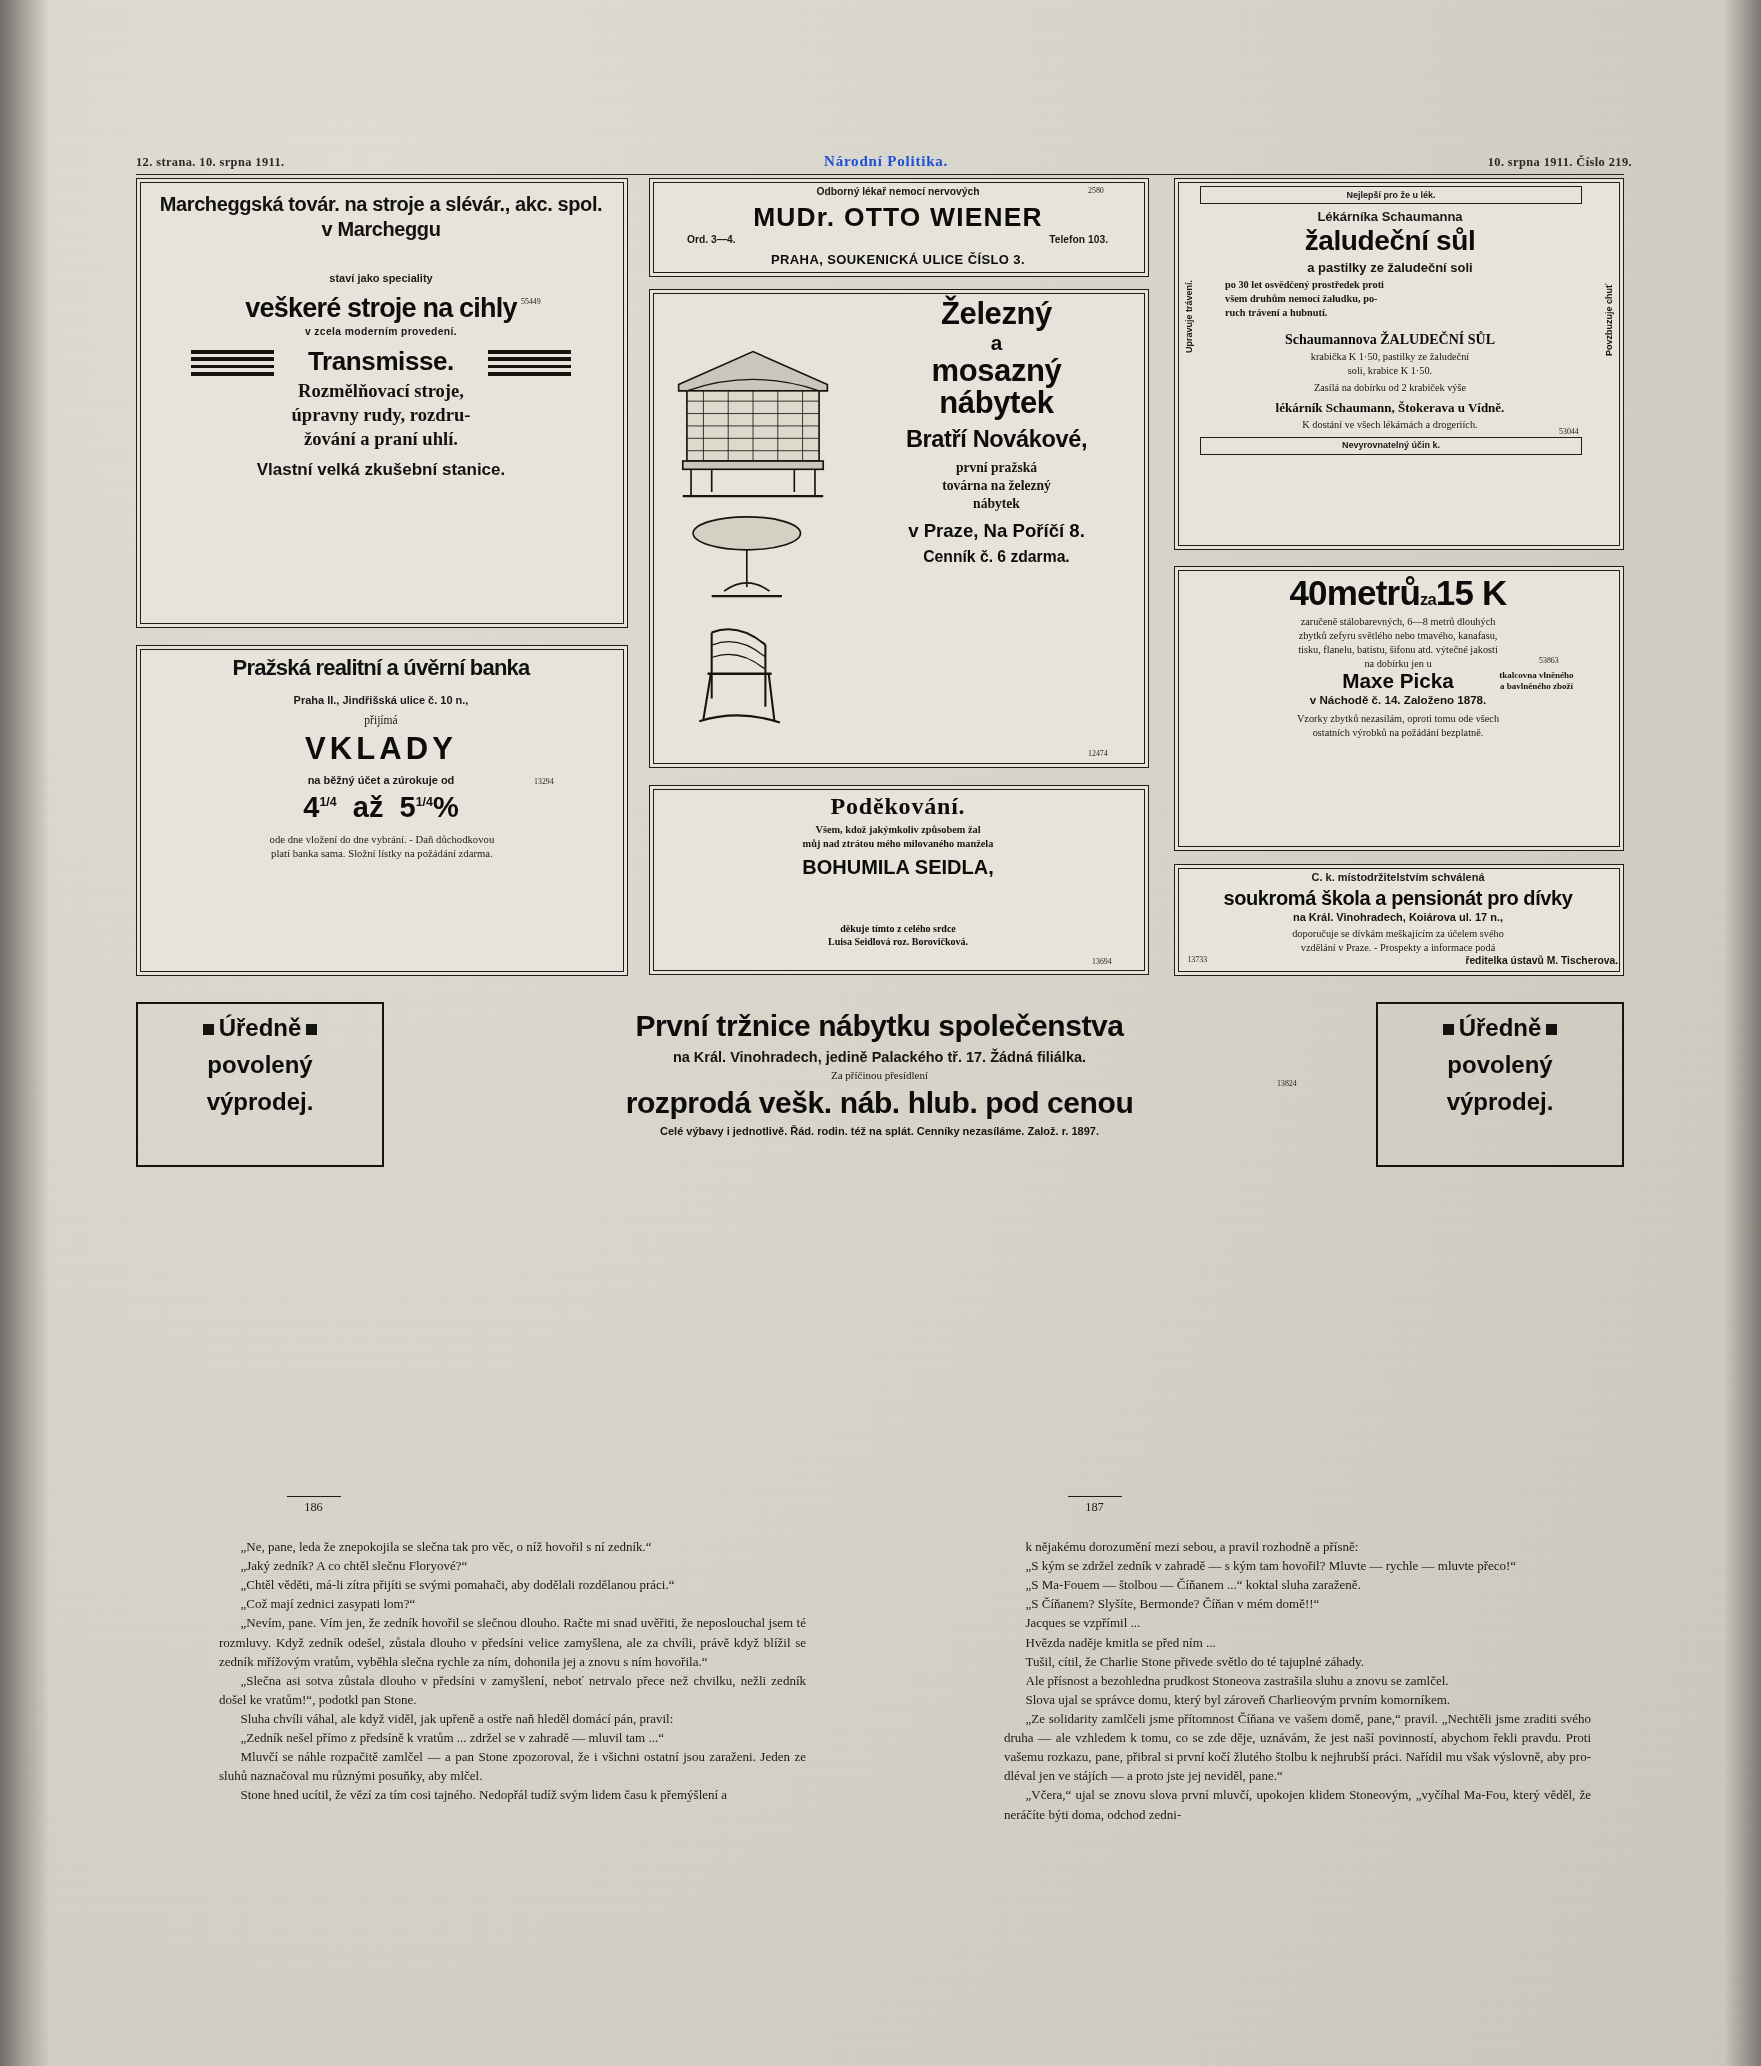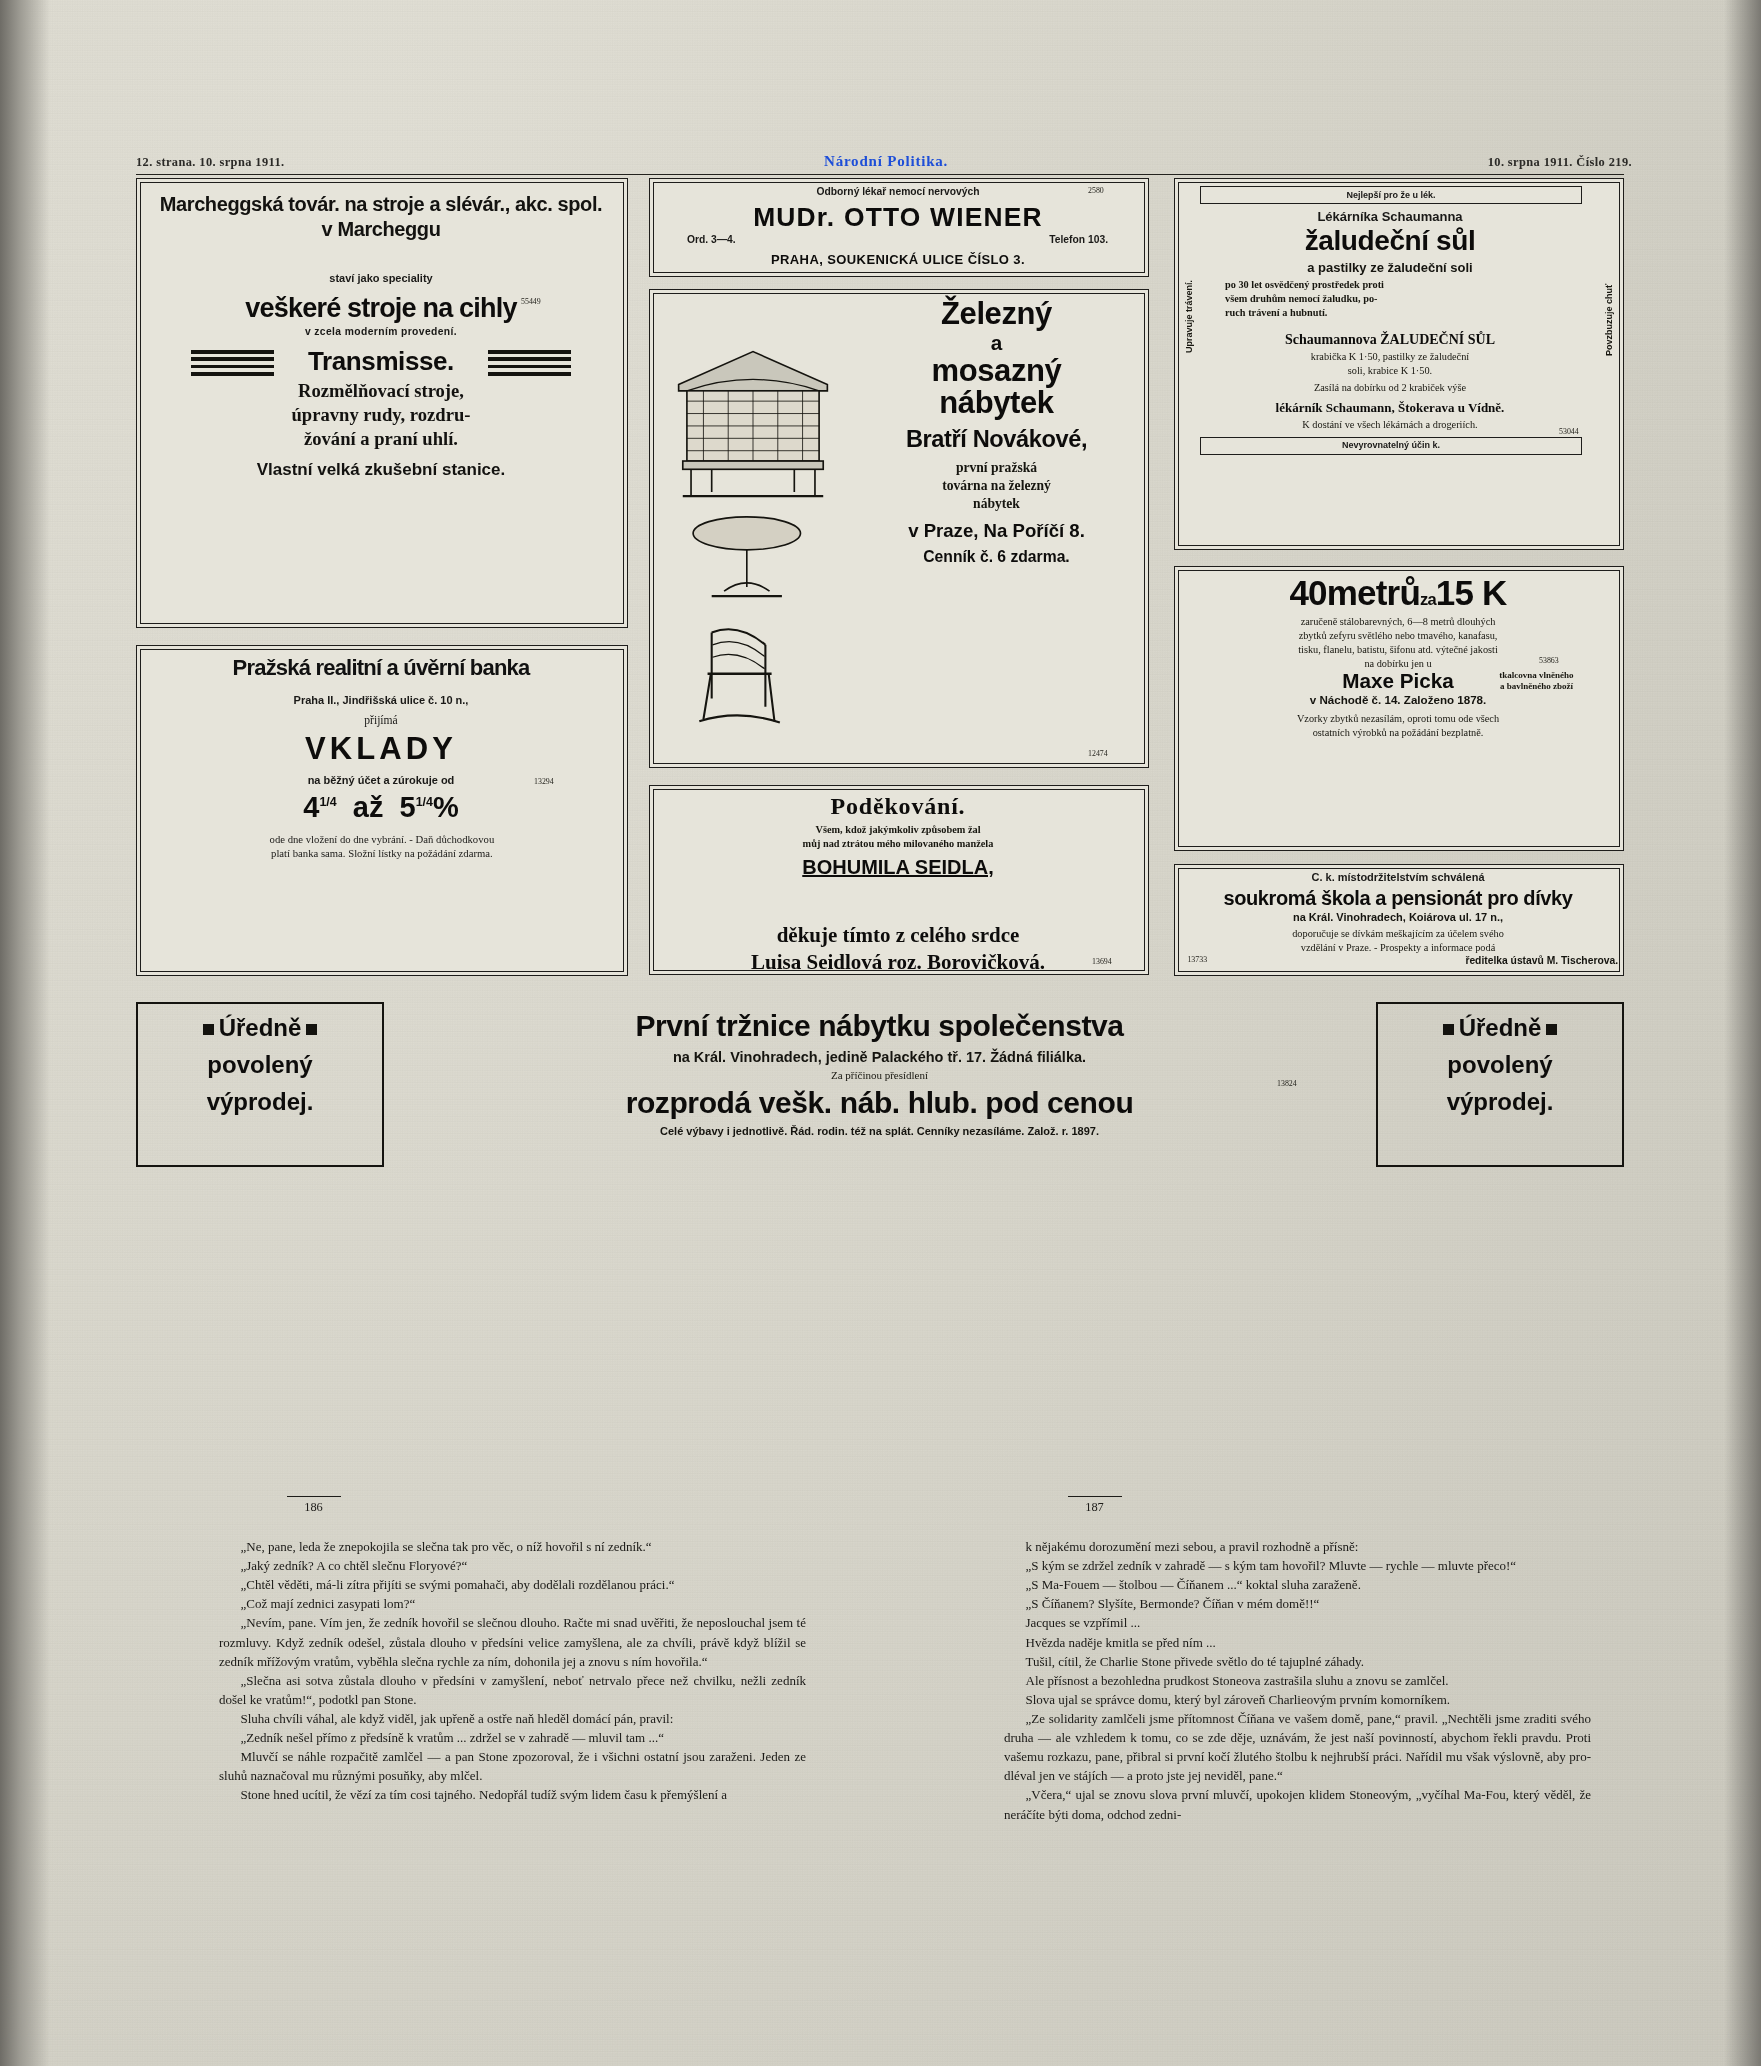--- a/index.html
+++ b/index.html
@@ -108,25 +108,25 @@
   #ad-novak .z7{font-family:"Liberation Sans",sans-serif;font-weight:bold;font-size:15.7px;color:#0d0c0b;margin-top:6.6px;}
   .furniture{position:absolute;left:12.4px;top:12.4px;width:182px;height:442px;}
 
   
   #ad-podek{left:649px;top:785px;width:500px;height:190px;}
   #ad-podek .h{position:absolute;left:0;top:7.4px;width:496px;text-align:center;
       font-family:"Liberation Serif",serif;font-weight:bold;font-size:24px;letter-spacing:0.8px;color:#0d0c0b;}
   #ad-podek .p1{position:absolute;left:16.5px;top:37px;width:463px;text-align:center;
       font-family:"Liberation Serif",serif;font-weight:bold;font-size:10.3px;line-height:1.35;color:#17160f;}
   #ad-podek .nm{position:absolute;left:0;top:70px;width:496px;text-align:center;
-      font-family:"Liberation Sans",sans-serif;font-weight:bold;font-size:20px;color:#0d0c0b;text-decoration:underline;}
+      font-family:"Liberation Sans",sans-serif;font-weight:bold;font-size:20px;color:#0d0c0b;}
   #ad-podek .p2{position:absolute;left:16.5px;top:94px;width:463px;text-align:center;
       font-family:"Liberation Serif",serif;font-weight:bold;font-size:10.3px;line-height:1.4;color:#17160f;}
   #ad-podek .p3{position:absolute;left:0;top:136px;width:496px;text-align:center;
-      font-family:"Liberation Serif",serif;font-weight:bold;font-size:21px;line-height:1.3;color:#0d0c0b;}
+      font-family:"Liberation Serif",serif;font-weight:bold;font-size:10px;line-height:1.3;color:#0d0c0b;}
 
   
   #ad-schau{left:1174px;top:178px;width:450px;height:372px;}
   #ad-schau .badge{position:absolute;left:25px;top:6.6px;width:380px;height:16.5px;border:0.8px solid #1e1d1b;
       text-align:center;font-family:"Liberation Sans",sans-serif;font-weight:bold;font-size:9px;line-height:16.5px;color:#1a1917;}
   #ad-schau .l1{position:absolute;left:25px;top:30px;width:380px;text-align:center;
       font-family:"Liberation Sans",sans-serif;font-weight:bold;font-size:13px;color:#1a1917;}
   #ad-schau .l2{position:absolute;left:16.5px;top:46px;width:397px;text-align:center;
       font-family:"Liberation Sans",sans-serif;font-weight:bold;font-size:28px;letter-spacing:-0.4px;color:#0d0c0b;}
   #ad-schau .l3{position:absolute;left:16.5px;top:81px;width:397px;text-align:center;

